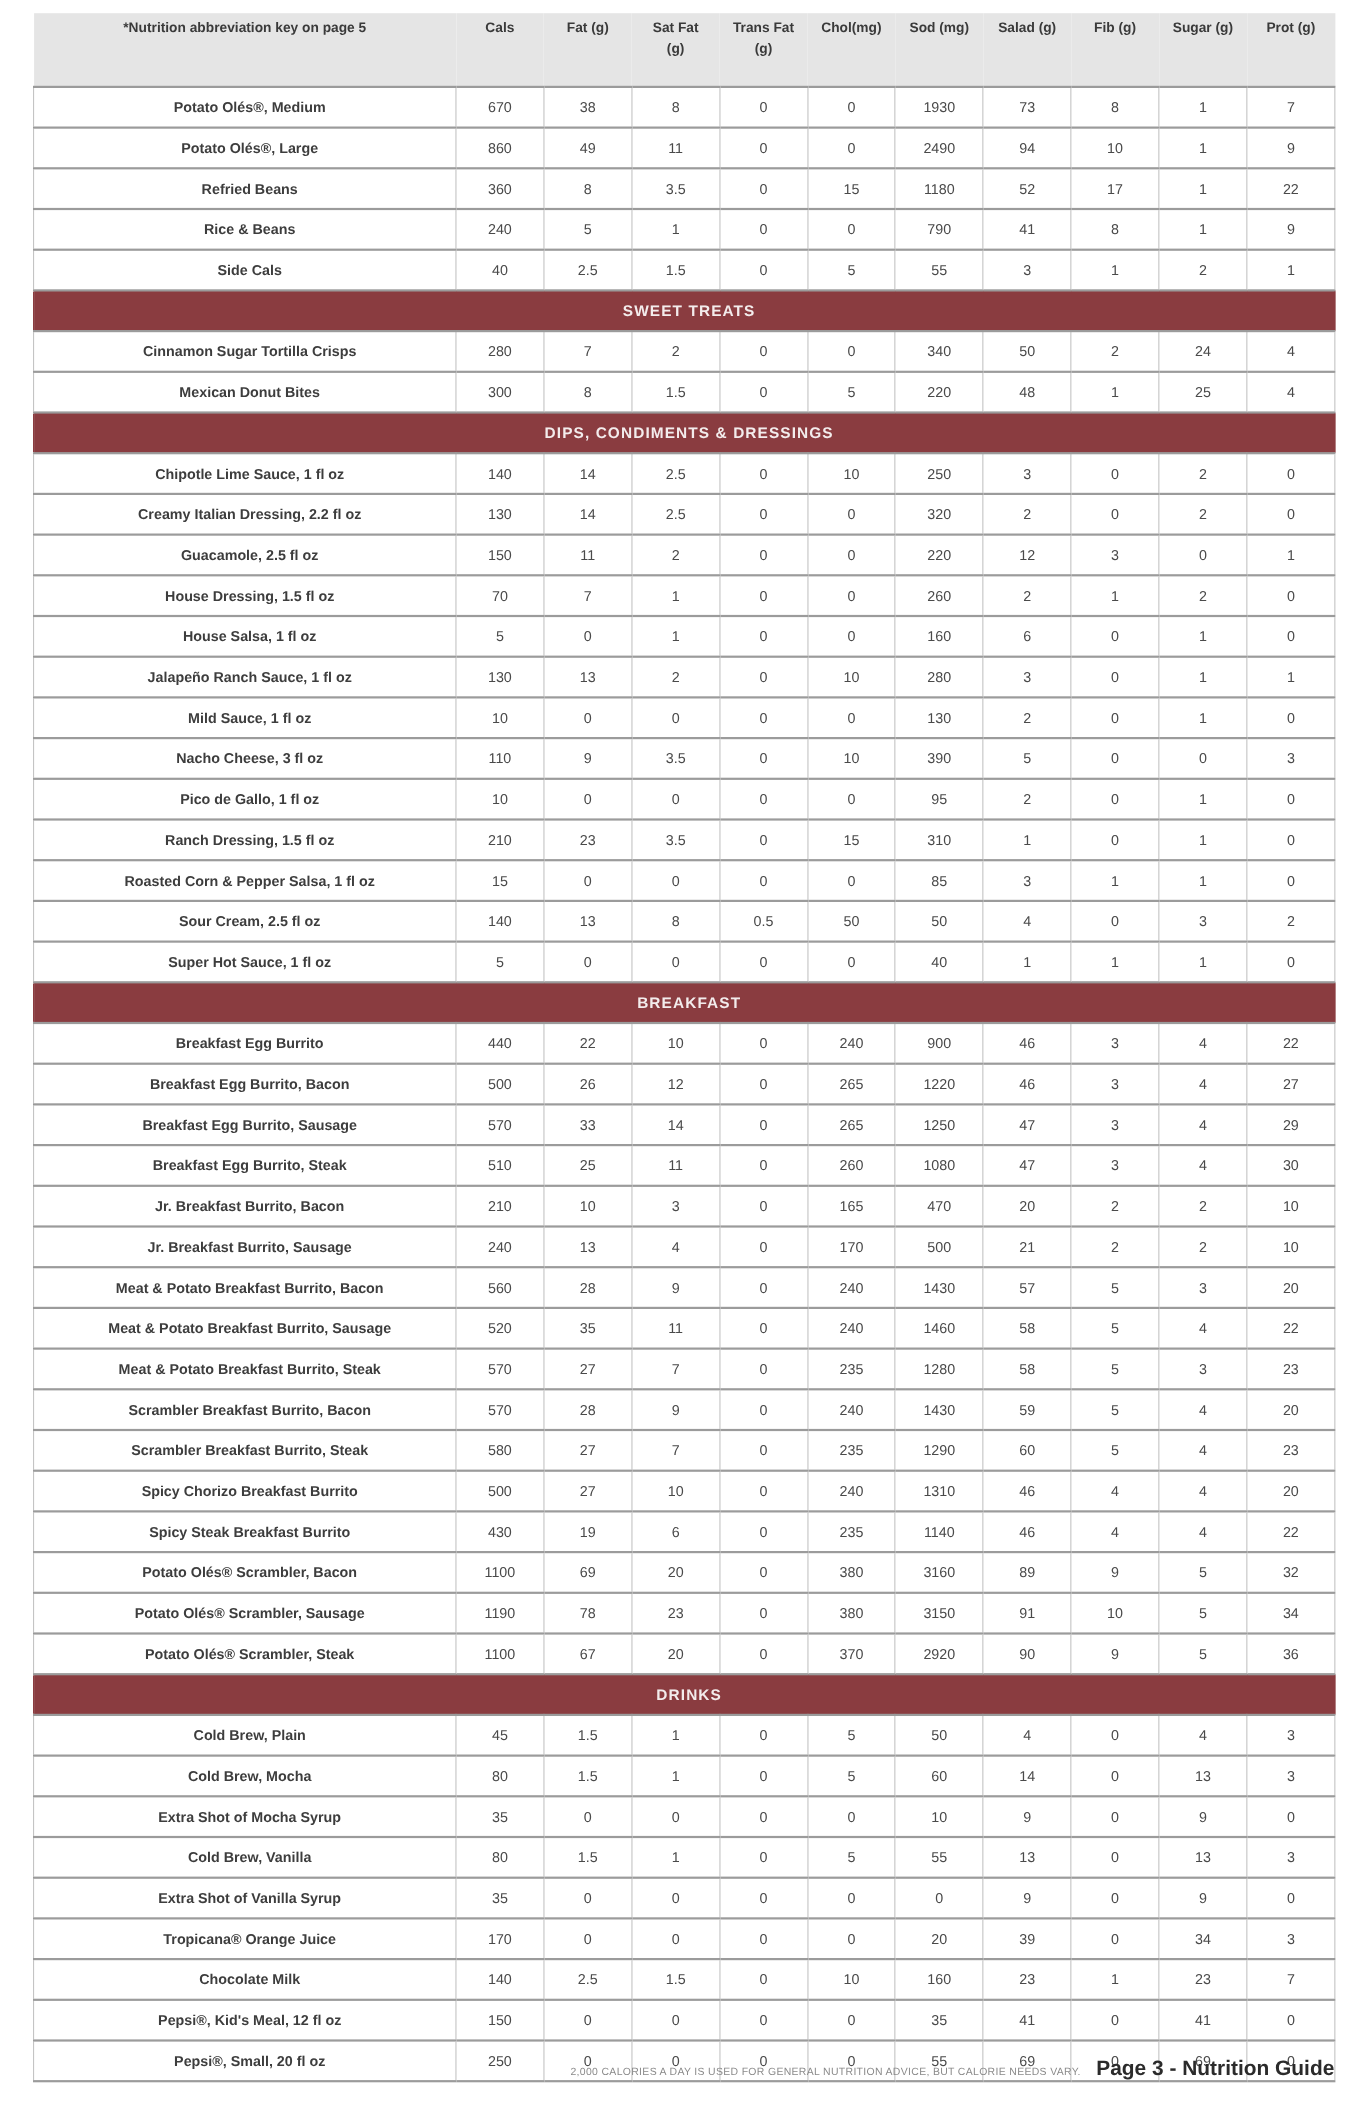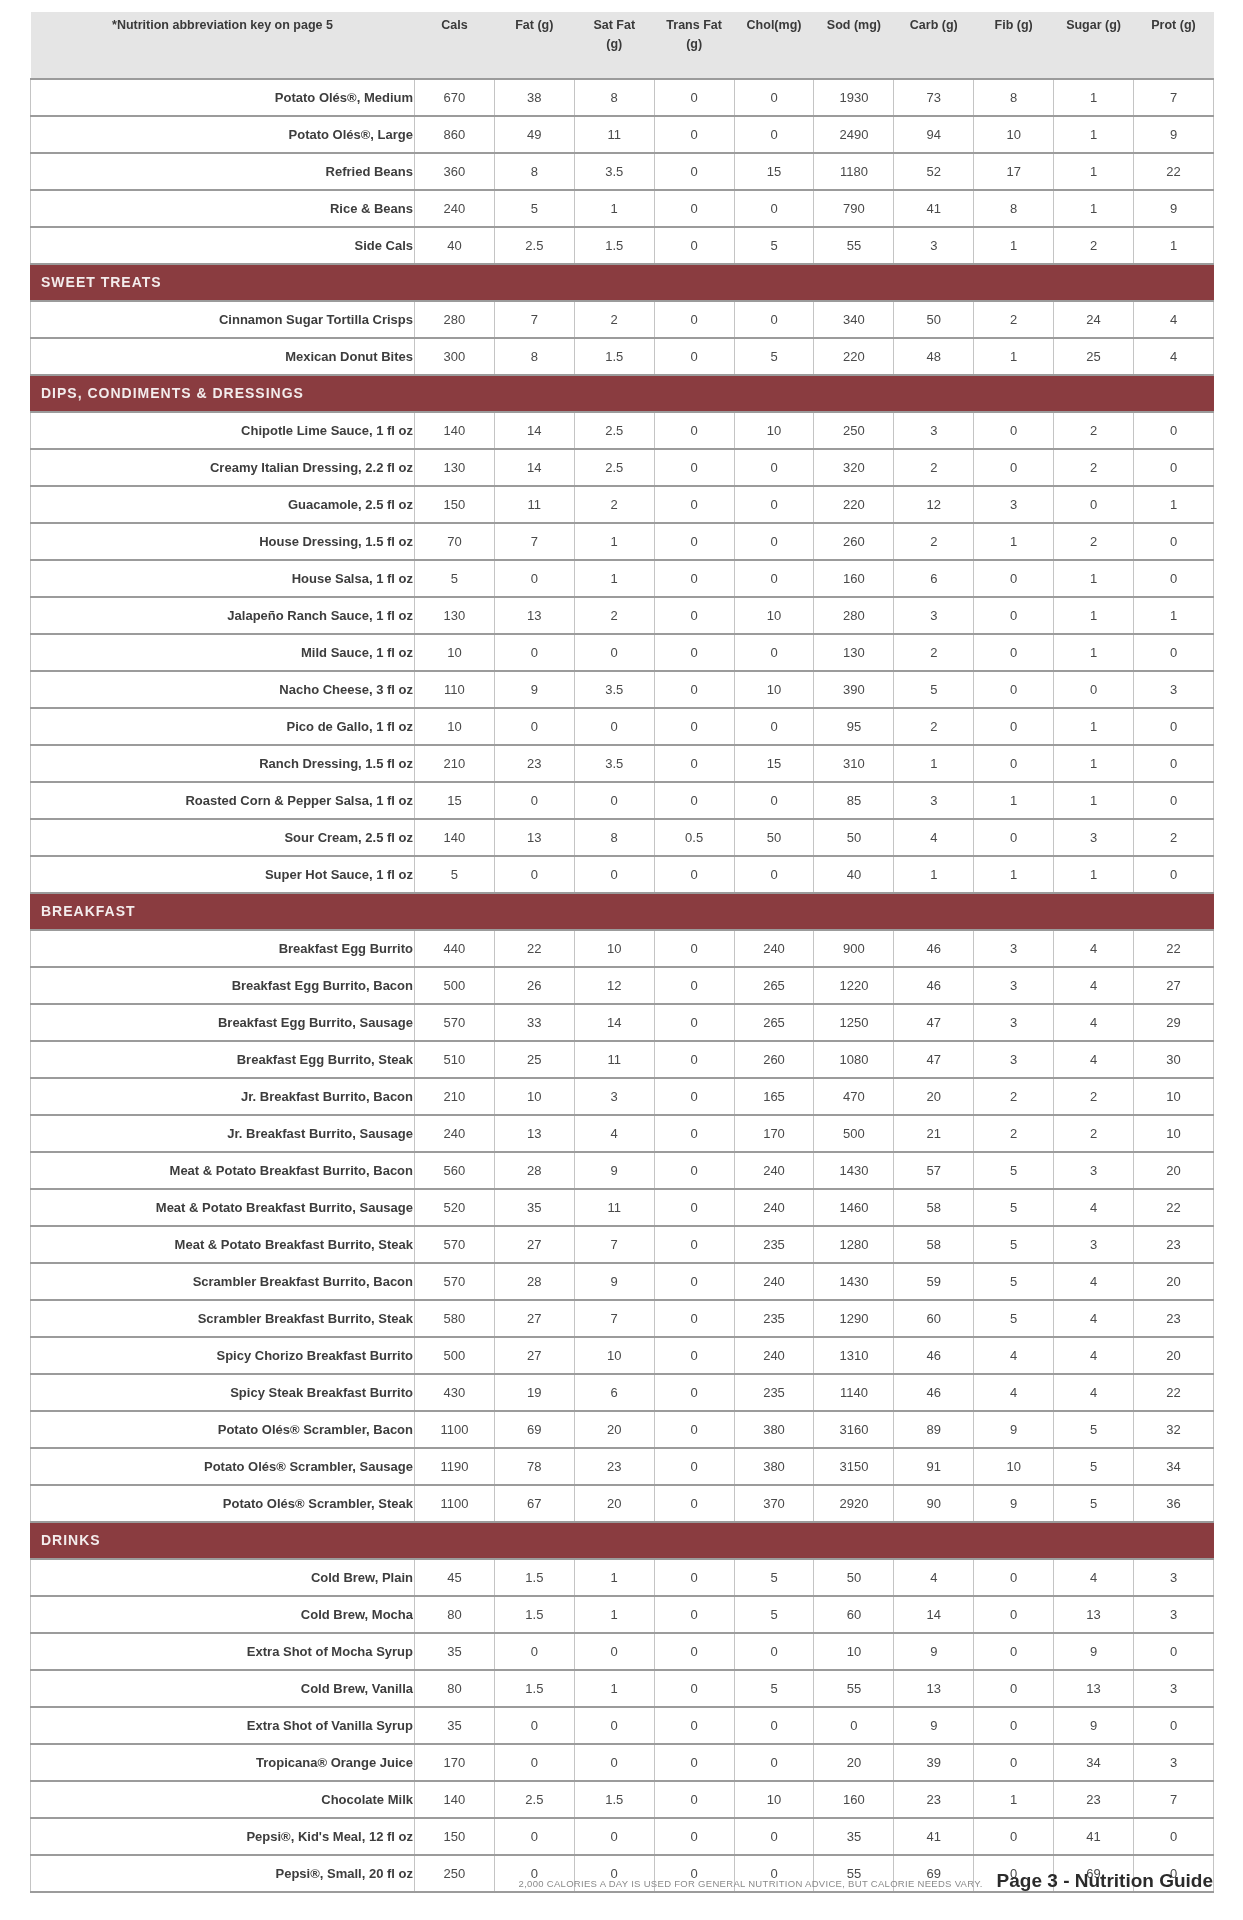--- a/index.html
+++ b/index.html
@@ -37,35 +37,35 @@
     border-top: 2px solid #9b9b9b;
     border-bottom: 2px solid #9b9b9b;
     border-left: 1px solid #c4c4c4;
     border-right: 1px solid #c4c4c4;
     height: 33px;
     font-size: 13px;
     color: #4a4a4a;
     background: #ffffff;
   }
   td.name-cell {
-    text-align: right;
+    text-align: center;
     padding-left: 10px;
     font-weight: 600;
     color: #3d3d3d;
     margin-left: 12px;
   }
   td.val-cell { text-align: center; }
 
   tr.section-row td.section-cell {
     background: #8a3c40;
     color: #f3ecec;
     font-weight: 700;
     font-size: 14px;
     letter-spacing: 1px;
-    text-align: left;
+    text-align: center;
     padding-left: 10px;
     border-left: 1px solid #8a3c40;
     border-right: 1px solid #8a3c40;
   }
 
   .footer {
     position: absolute;
     top: 1870px;
     right: 30px;
     display: flex;
@@ -97,21 +97,21 @@
       <tr>
         <th class="key-note">*Nutrition abbreviation key on page 5</th>
       <th>Cals</th>
           <th>Fat (g)</th>
           <th>Sat Fat
 (g)</th>
           <th>Trans Fat
 (g)</th>
           <th>Chol(mg)</th>
           <th>Sod (mg)</th>
-          <th>Carb (g)</th>
+          <th>Salad (g)</th>
           <th>Fib (g)</th>
           <th>Sugar (g)</th>
           <th>Prot (g)</th>
         </tr>
     </thead>
     <tbody>
         <tr>
           <td class="name-cell">Potato Olés®, Medium</td>
           <td class="val-cell">670</td>
           <td class="val-cell">38</td>

